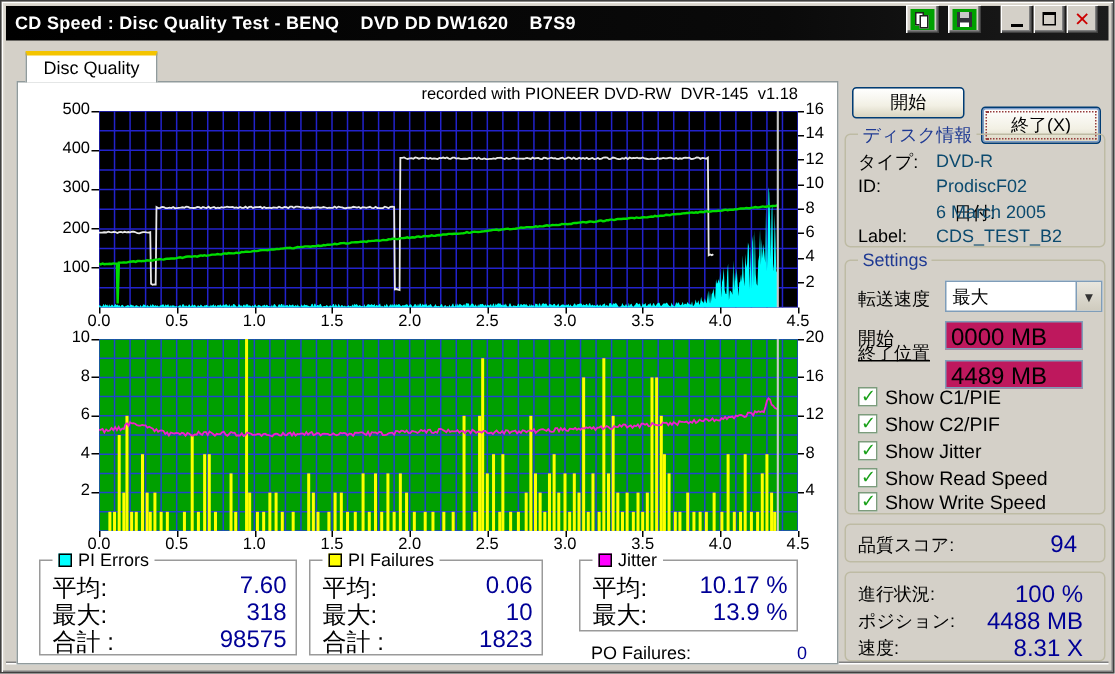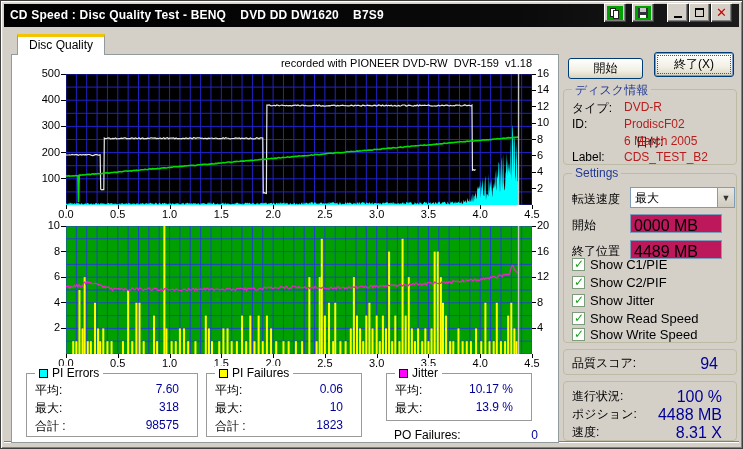--- a/index.html
+++ b/index.html
@@ -35,34 +35,34 @@
     color:#000;white-space:pre;}
   .chart-host{position:absolute;overflow:visible;}
   .chart-host svg{position:absolute;left:0;top:0;}
   .tick-label{position:absolute;font-size:11px;color:#000;white-space:nowrap;}
   .tick-mark{position:absolute;background:#000;}
   
   .statbox{position:absolute;border:1px solid #9A9A9A;box-shadow:1px 1px 0 #FFFFFF, inset 1px 1px 0 #FFFFFF;background:#FFFFFF;}
   .statbox .legend{position:absolute;top:-8px;left:8px;background:#FFFFFF;padding:0 4px;
     font-size:12px;color:#000;display:flex;align-items:center;gap:4px;}
   .chip{width:9px;height:9px;border:1px solid #000;display:inline-block;}
-  .srow{position:absolute;left:8px;right:16px;height:15px;font-size:12px;color:#000;}
+  .srow{position:absolute;left:8px;right:4px;height:15px;font-size:16px;color:#000;}
   .srow .val{position:absolute;right:2px;color:#000096;}
   .po-row{position:absolute;font-size:12px;color:#000;}
   .po-row .val{position:absolute;right:10px;color:#000096;}
   
   .xp-btn{position:absolute;border:1px solid #003C74;border-radius:3px;
     background:linear-gradient(#FFFFFF,#F2F0E4 60%,#D8D4C0);font-size:12px;color:#000;
     display:flex;align-items:center;justify-content:center;cursor:pointer;}
   .xp-btn.focused{outline:1px dotted #963C3C;outline-offset:-4px;box-shadow:0 0 0 1px #7A9AC8 inset;}
   .groupbox{position:absolute;border:1px solid #BEBBA4;border-radius:4px;}
   .groupbox .glegend{position:absolute;top:-8px;left:8px;background:#D4D0C8;padding:0 3px;
     font-size:12px;color:#1F3A93;}
   .grow{position:absolute;font-size:12px;color:#000;white-space:nowrap;}
-  .gval{color:#b91c1c;}
+  .gval{color:#0c4a6e;}
   .gval-r{position:absolute;right:14px;font-size:16px;color:#000096;}
   .tbox{position:absolute;background:#be185d;border:1px solid #7F9DB9;font-size:16px;
     color:#000;padding:2px 3px;white-space:nowrap;}
   .combo{position:absolute;background:#FFFFFF;border:1px solid #7F9DB9;font-size:12px;color:#000;}
   .combo .cval{position:absolute;left:4px;top:2px;}
   .combo .arrow{position:absolute;right:0;top:0;bottom:0;width:17px;
     background:linear-gradient(#E8E6DE,#CFCBBE);border-left:1px solid #7F9DB9;
     display:flex;align-items:center;justify-content:center;font-size:9px;color:#333;cursor:pointer;}
   .cbrow{position:absolute;display:flex;align-items:center;gap:5px;cursor:pointer;}
   .cbbox{width:13px;height:13px;background:#FFFFFF;border:1px solid #7C9C7C;position:relative;}
@@ -98,21 +98,21 @@
   </div>
   <div class="cap-btn" style="left:710px;width:21px;">
     <span class="glyph-close">✕</span>
   </div>
 
   <div class="tab">
     <span>Disc Quality</span>
   </div>
 
   <div class="tabpage">
-    <div class="recorded">recorded with PIONEER DVD-RW  DVR-159  v1.18</div>
+    <div class="recorded">recorded with PIONEER DVD-RW  DVR-145  v1.18</div>
 
     <div id="chart1" class="chart-host" style="left:54px;top:19px;width:466px;height:131px;">
         <svg width="466" height="131">
           <rect x="0" y="0" width="466" height="131" fill="#000000"></rect>
           <line x1="0" y1="0" x2="0" y2="131" stroke="#2222CC" stroke-width="1"></line>
           <line x1="10.355555555555556" y1="0" x2="10.355555555555556" y2="131" stroke="#2222CC" stroke-width="1"></line>
           <line x1="20.711111111111112" y1="0" x2="20.711111111111112" y2="131" stroke="#2222CC" stroke-width="1"></line>
           <line x1="31.066666666666674" y1="0" x2="31.066666666666674" y2="131" stroke="#2222CC" stroke-width="1"></line>
           <line x1="41.422222222222224" y1="0" x2="41.422222222222224" y2="131" stroke="#2222CC" stroke-width="1"></line>
           <line x1="51.77777777777777" y1="0" x2="51.77777777777777" y2="131" stroke="#2222CC" stroke-width="1"></line>
@@ -479,21 +479,21 @@
     </div>
 
     <div class="po-row" style="left:382px;top:373px;width:154px;">
       <span>PO Failures:</span><span class="val">0</span>
     </div>
   </div>
 
   <div class="xp-btn" style="left:567px;top:57px;width:75px;height:21px;">
     <span>開始</span>
   </div>
-  <div class="xp-btn focused" style="left:653px;top:51px;width:80px;height:25px;">
+  <div class="xp-btn focused" style="left:653px;top:70px;width:80px;height:25px;">
     <span>終了(X)</span>
   </div>
 
   <div class="groupbox" style="left:562px;top:88px;width:174px;height:76px;">
     <span class="glegend">ディスク情報</span>
     <div class="grow" style="left:8px;top:10px;">
       <span>タイプ:</span></div>
     <div class="grow gval" style="left:60px;top:10px;">DVD-R</div>
     <div class="grow" style="left:8px;top:27px;">
       <span>ID:</span></div>
@@ -508,21 +508,21 @@
 
   <div class="groupbox" style="left:562px;top:172px;width:174px;height:170px;">
     <span class="glegend">Settings</span>
     <div class="grow" style="left:8px;top:17px;">転送速度</div>
     <div class="combo" style="left:66px;top:13px;width:105px;height:21px;">
       <span class="cval">最大</span>
       <span class="arrow">▼</span>
     </div>
     <div class="grow" style="left:8px;top:43px;">開始</div>
     <div class="tbox" style="left:66px;top:40px;width:92px;height:19px;">0000 MB</div>
-    <div class="grow" style="left:8px;top:69px;">終了位置</div>
+    <div class="grow" style="left:8px;top:53px;text-decoration:underline;">終了位置</div>
     <div class="tbox" style="left:66px;top:66px;width:92px;height:19px;">4489 MB</div>
     <div class="cbrow" style="left:8px;top:83px;">
       <span class="cbbox"></span>
       <span class="cblabel">Show C1/PIE</span>
       </div>
     <div class="cbrow" style="left:8px;top:101px;">
       <span class="cbbox"></span>
       <span class="cblabel">Show C2/PIF</span>
       </div>
     <div class="cbrow" style="left:8px;top:119px;">

